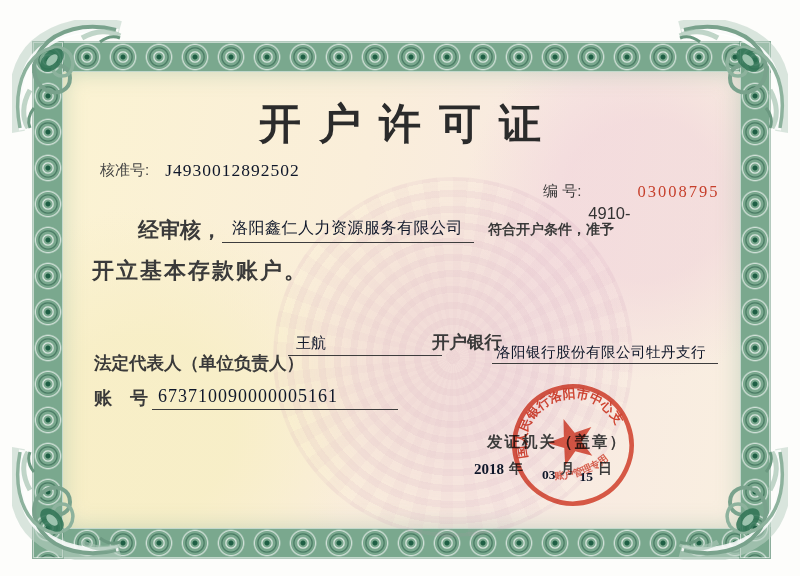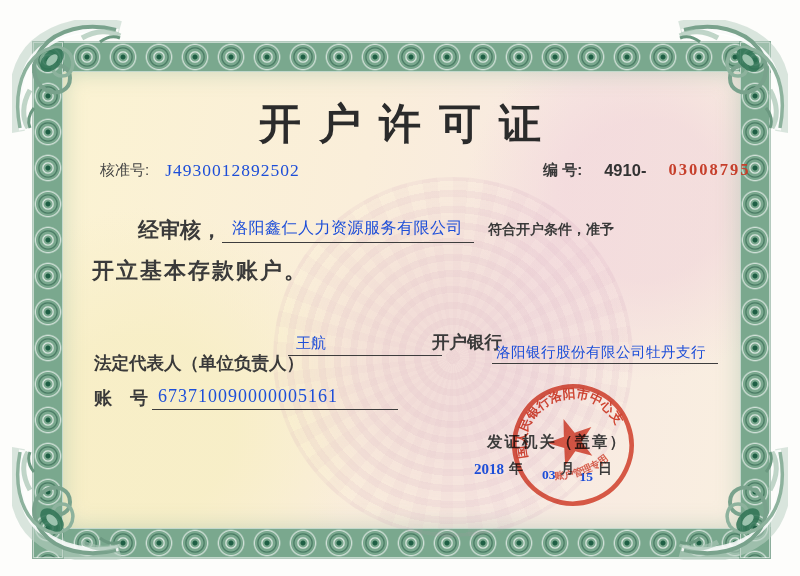--- a/index.html
+++ b/index.html
@@ -50,21 +50,21 @@
   
   .content{position:absolute;inset:0;z-index:3;color:#333;}
   .abs{position:absolute;}
   .title{
     left:0;top:96px;width:800px;text-align:center;
     font-family:"Liberation Serif",serif;font-weight:700;font-size:42px;color:#2b2b2b;
     letter-spacing:18px;text-indent:18px;
   }
   .flex-base{display:flex;align-items:center;}
   .lbl{font-weight:700;color:#3a3a3a;}
-  .serif{font-family:"Liberation Serif",serif;color:#1d4ed8;}
+  .serif{font-family:"Liberation Serif",serif;color:#0f172a;}
   .fill{border-bottom:1.5px solid #3d3d3d;}
   .red-num{color:#c63f2b;font-family:"Liberation Serif",serif;letter-spacing:2px;}
 
   .seal-svg{position:absolute;left:496px;top:368px;width:154px;height:154px;
     transform:rotate(-20deg);mix-blend-mode:multiply;opacity:.95;z-index:4;}
 
   .hidden-defs{position:absolute;width:0;height:0;overflow:hidden;}
 </style>
 </head>
 <body>
@@ -108,23 +108,23 @@
 
 <div class="content">
 
   <div class="abs title">开户许可证</div>
 
   <div class="abs flex-base" style="left:100px;top:160px;gap:16px;">
     <span class="lbl" style="font-size:15px;font-weight:400;color:#444;">核准号:</span>
     <span class="serif" style="font-size:17.5px;letter-spacing:1px;">J4930012892502</span>
   </div>
 
-  <div class="abs flex-base" style="left:543px;top:160px;gap:22px;font-weight:bold;">
+  <div class="abs flex-base" style="left:543px;top:160px;gap:7px;">
     <span style="font-size:15px;color:#3a3a3a;">编 号:</span>
-    <span style="font-size:16.5px;color:#333;">4910-</span>
+    <span style="font-size:16.5px;color:#333;margin-top:44px;">4910-</span>
     <span class="red-num" style="font-size:16.5px;">03008795</span>
   </div>
 
   <div class="abs flex-base" style="left:138px;top:216px;">
     <span class="lbl" style="font-size:21px;">经审核，</span>
     <span class="serif fill" style="width:238px;font-size:16px;padding:0 4px 3px 10px;letter-spacing:.5px;">洛阳鑫仁人力资源服务有限公司</span>
     <span class="lbl" style="font-size:14px;margin-left:14px;">符合开户条件，准予</span>
   </div>
 
   <div class="abs lbl" style="left:92px;top:256px;font-size:22px;letter-spacing:2px;">开立基本存款账户。</div>

